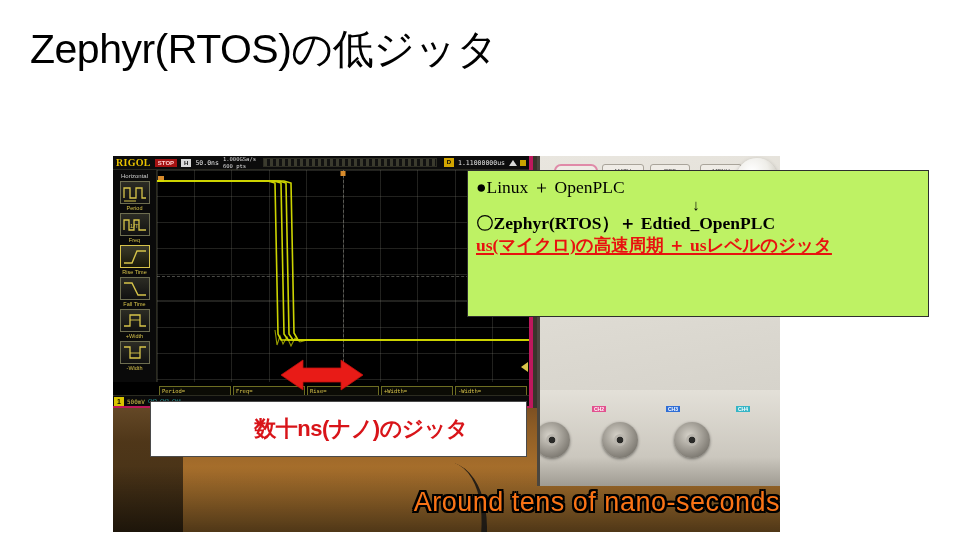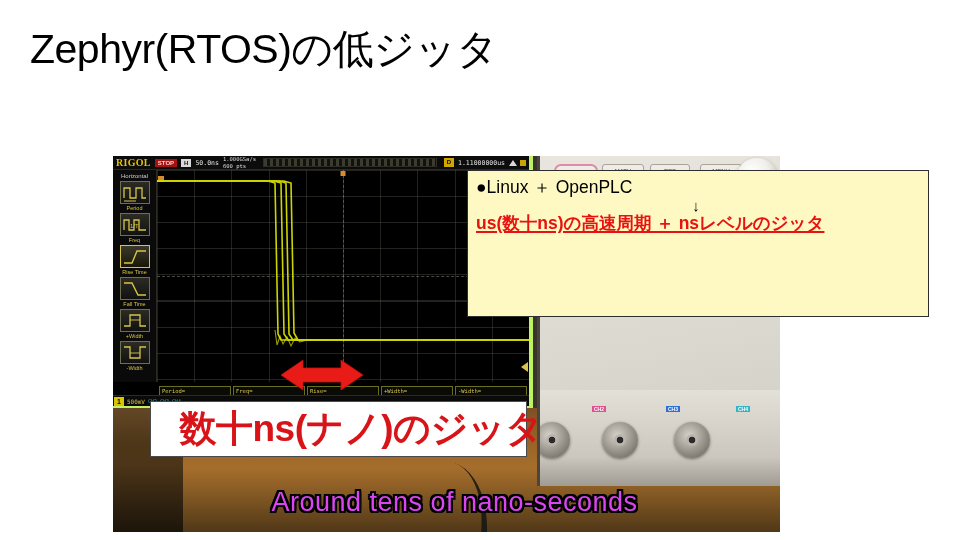--- a/index.html
+++ b/index.html
@@ -91,21 +91,21 @@
     border-right: 7px solid #141414;
     transform: rotate(20deg);
     opacity: .85;
   }
 
   
   .scope-bezel {
     position: absolute;
     left: 0px; top: 0px;
     width: 420px; height: 252px;
-    background: #bef264;
+    background: #be185d;
     border-right: 4px solid #3a342c;
   }
   .scope-screen {
     position: absolute;
     left: 0px; top: 0px;
     width: 416px; height: 250px;
     background: #000000;
     overflow: hidden;
   }
   
@@ -264,24 +264,25 @@
   .bnc-tag { position:absolute; font-size:5px; font-weight:bold; padding:0 2px; color:#fff; }
 
   
   .red-arrow { position:absolute; left:281px; top:358px; width:82px; height:34px; }
 
   
   .callout {
     position: absolute;
     left: 467px; top: 170px;
     width: 462px; height: 147px;
-    background: #fef9c3;
+    background: #bef264;
     border: 1px solid #2e2e2e;
     box-sizing: border-box;
     padding: 6px 0 0 8px;
+    font-family: Liberation Serif, serif;
   }
   .callout-line {
     font-size: 17.5px;
     color: #000000;
     line-height: 1.22;
     white-space: nowrap;
   }
   .callout-line.bold { font-weight: bold; }
   .callout-arrow {
     text-align: center;
@@ -298,30 +299,30 @@
     text-underline-offset: 2px;
   }
 
   
   .redbox {
     position:absolute; left: 150px; top: 401px; width: 377px; height: 56px;
     background:#ffffff; border:1px solid #4a4a4a; box-sizing:border-box;
     display:flex; align-items:center; justify-content:center;
   }
   .redbox-text {
-    color:#d81419; font-weight:bold; font-size:37px; white-space:nowrap;
+    color:#d81419; font-weight:bold; font-size:22px; white-space:nowrap;
     letter-spacing: -0.5px;
     margin-left: 45px;
   }
 
   
   .photo-caption {
     position:absolute; left: 16px; right: 0; top: 487px;
-    text-align:center;
-    color:#d946ef;
+    text-align:right;
+    color:#f97316;
     font-size: 27px;
     letter-spacing: 0.5px;
     white-space:nowrap;
     text-shadow:
       -2px -2px 0 #000, 2px -2px 0 #000, -2px 2px 0 #000, 2px 2px 0 #000,
        0 -2px 0 #000, 0 2px 0 #000, -2px 0 0 #000, 2px 0 0 #000;
   }
 </style>
 </head>
 <body>
@@ -490,20 +491,21 @@
     <div class="photo-caption" style="top:331px;">Around tens of nano-seconds</div>
   </div>
 
   <svg class="red-arrow" viewBox="0 0 82 34">
     <polygon points="0,17 22,2 22,10 60,10 60,2 82,17 60,32 60,24 22,24 22,32" fill="#e81b17" stroke="#c1100d" stroke-width="0.8"></polygon>
   </svg>
 
   <div class="callout">
     <div class="callout-line">●Linux ＋ OpenPLC</div>
     <div class="callout-arrow">↓</div>
-    <div class="callout-line red">us(数十ns)の高速周期 ＋ nsレベルのジッタ</div>
+    <div class="callout-line bold">〇Zephyr(RTOS）＋ Edtied_OpenPLC</div>
+    <div class="callout-line red">us(マイクロ)の高速周期 ＋ usレベルのジッタ</div>
   </div>
 
   <div class="redbox">
     <span class="redbox-text">数十ns(ナノ)のジッタ</span>
   </div>
 
 </div>
 
 </body></html>

